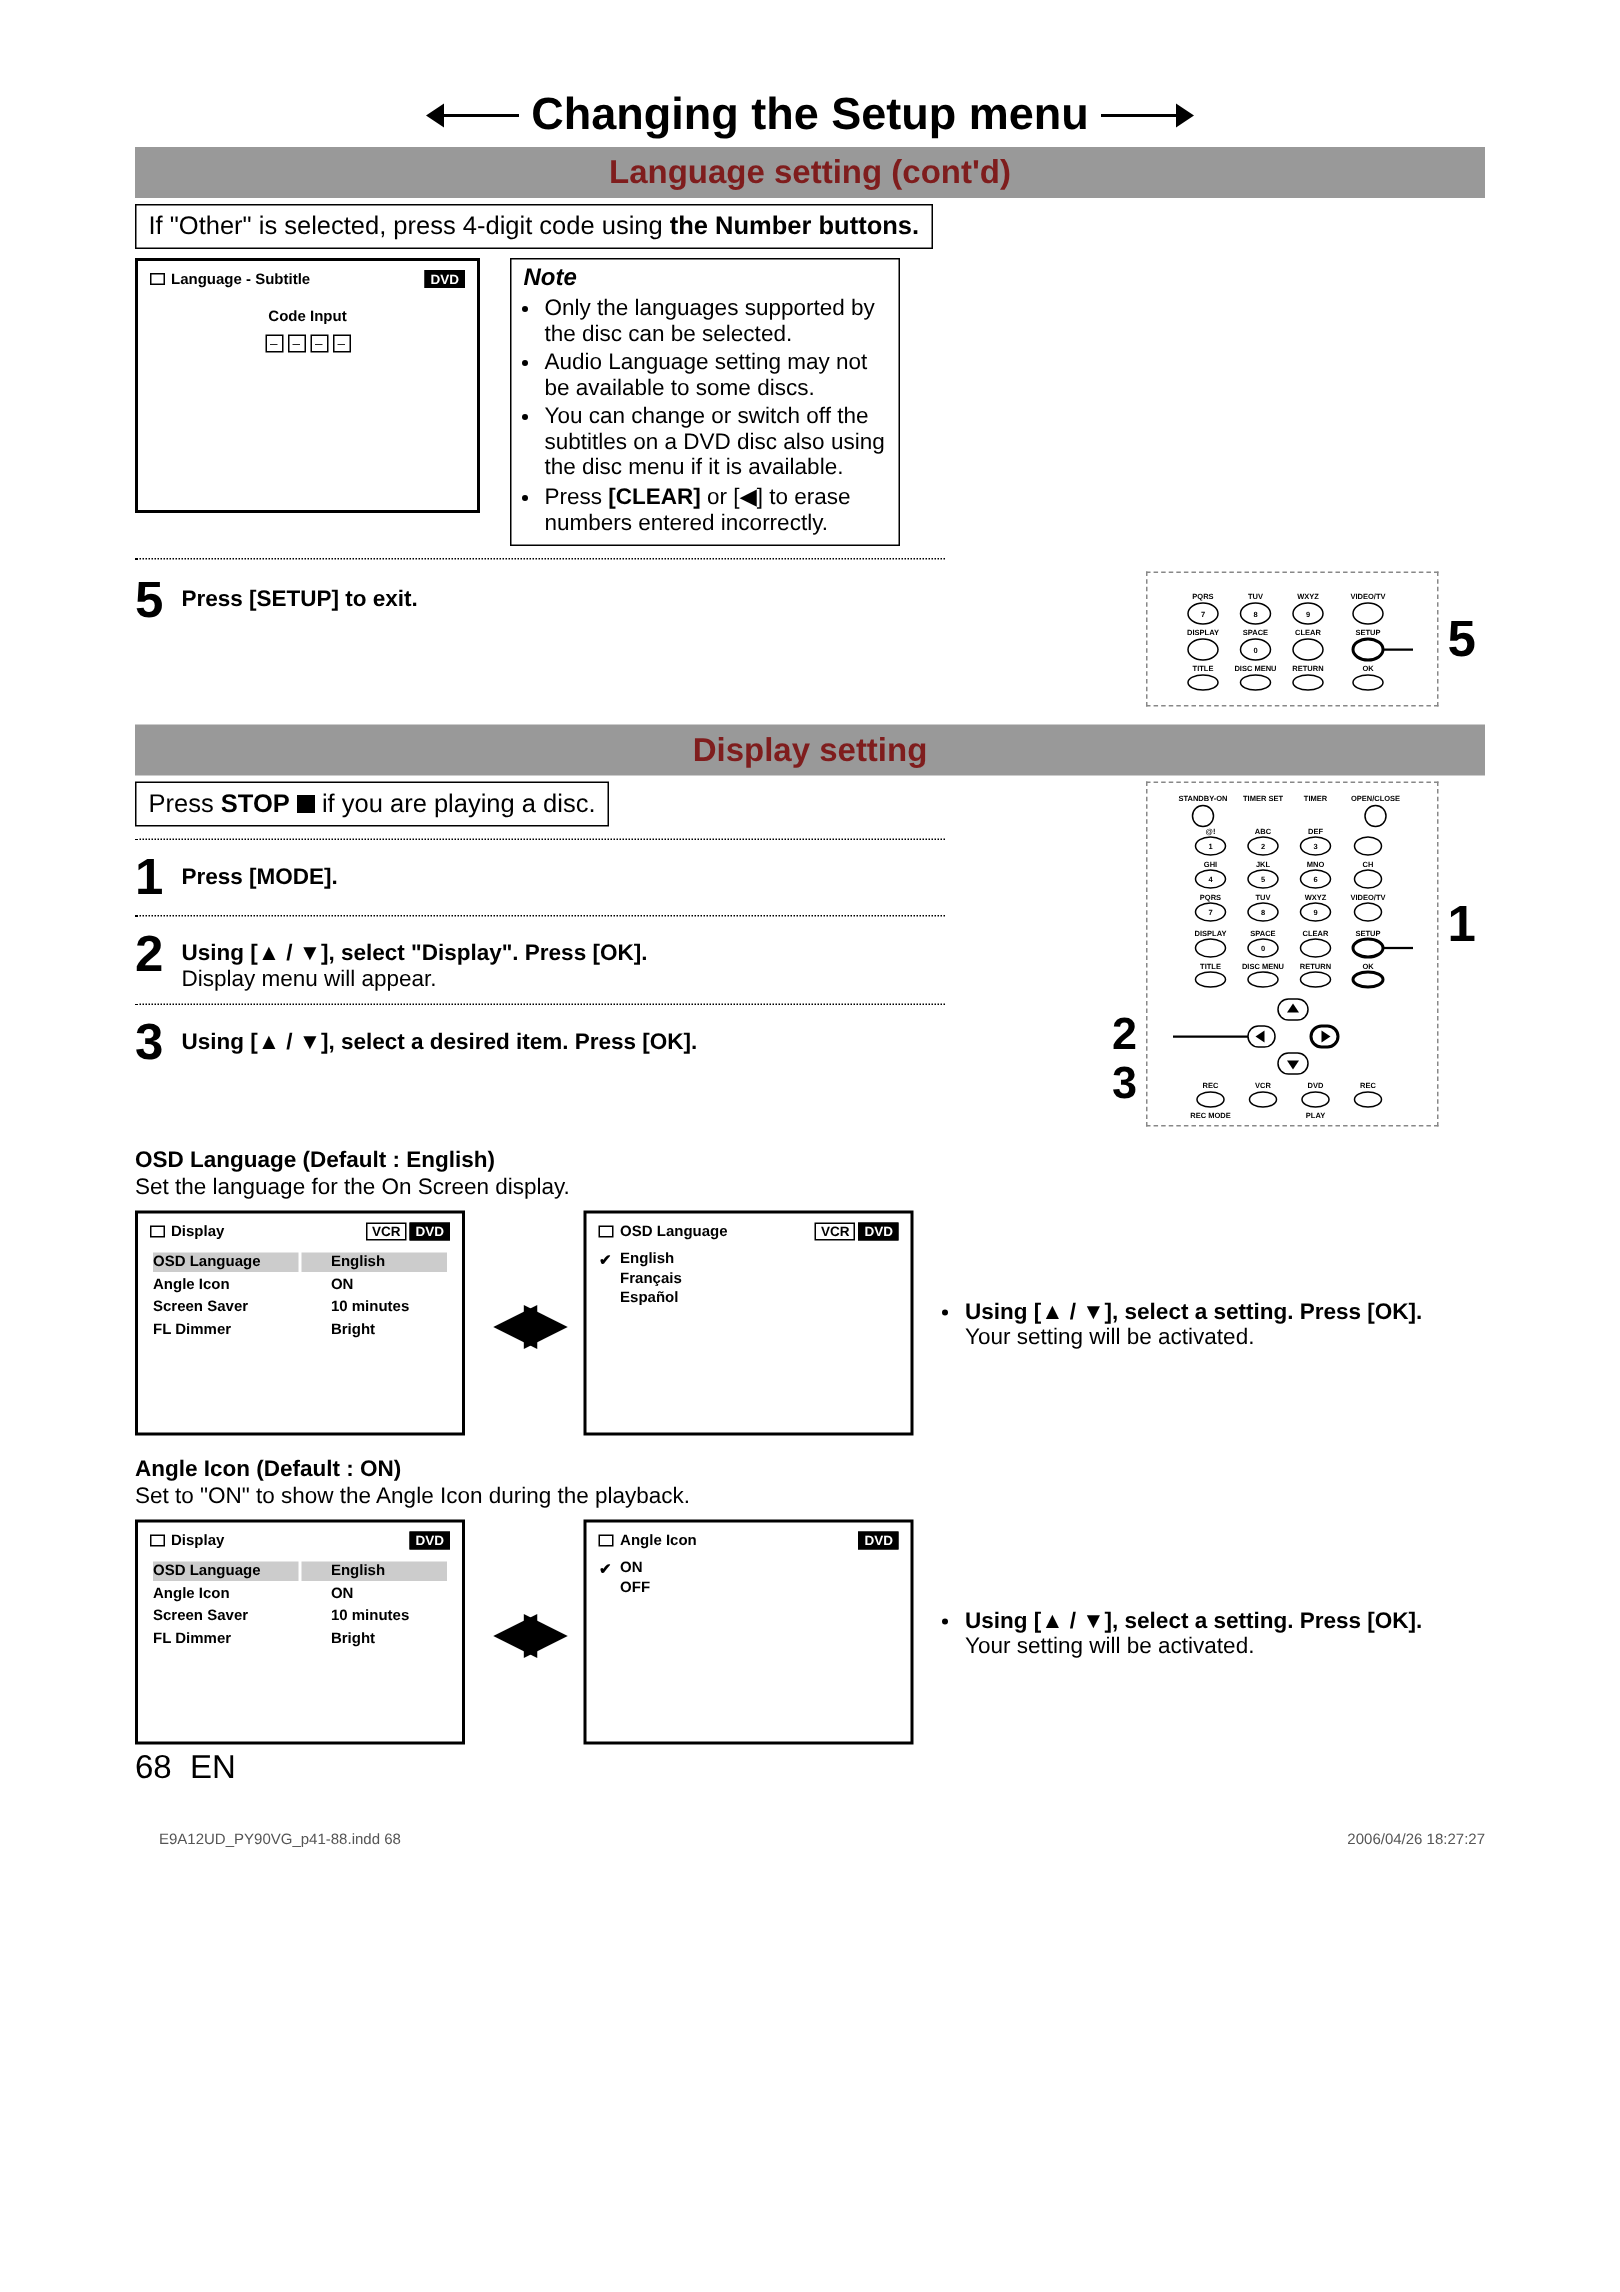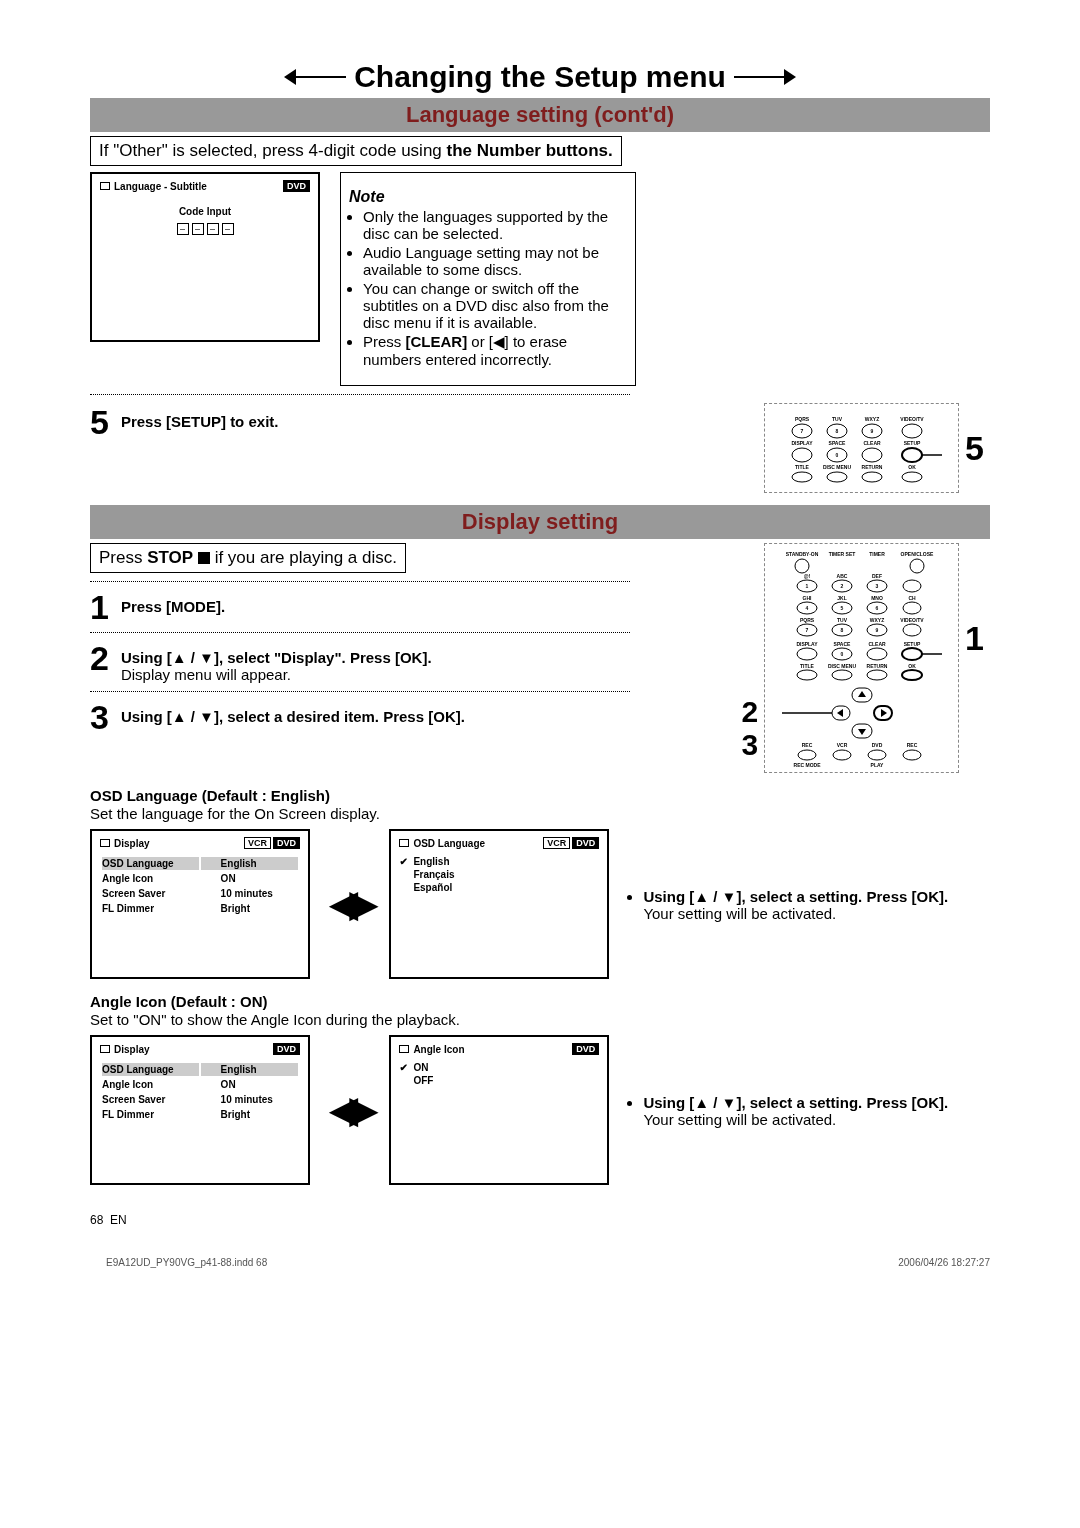--- a/index.html
+++ b/index.html
@@ -42,40 +42,40 @@
   .code-row span { border:1px solid #000; width:12px; height:12px; font-size:9px; display:flex;align-items:center;justify-content:center; }
   .osd-table { margin-top:6px; font-size:10px; width:100%; }
   .osd-table tr td { padding:1px 0; }
   .osd-table tr td:first-child { font-weight:bold; }
   .osd-table tr td:last-child { font-weight:bold; text-align:left; padding-left:20px; }
   .osd-list { margin-top:6px; font-size:10px; font-weight:bold; }
   .osd-list div { padding:1px 0 1px 14px; position:relative; }
   .osd-list .chk::before { content:"✔"; position:absolute; left:0; font-size:10px; }
   .col-text { font-size:15px; flex:1; }
   .col-text b { font-weight:bold; }
-  .note-box { border:1px solid #000; padding:15px 8px; font-size:15px; width:296px; }
+  .note-box { border:1px solid #000; padding:4px 8px; font-size:15px; width:260px; }
   .note-box .nt { font-style:italic; font-weight:bold; font-size:16px; }
   .note-box ul { margin:2px 0 0 0; padding-left:14px; }
   .note-box li { margin-bottom:2px; }
   .dotline { border:none; border-top:1.5px dotted #000; margin:8px 0; width:540px; }
   .stepnum { font-size:34px; font-weight:bold; margin-right:6px; line-height:1; }
   .step-row { display:flex; align-items:flex-start; gap:6px; margin:2px 0; }
   .step-text { font-size:15px; padding-top:8px; }
   .arrow-lr { font-size:36px; font-weight:bold; align-self:center; letter-spacing:-8px; }
   .remote-fig {
     border:1px dashed #888; width:195px; height:230px; position:relative;
     display:flex; flex-direction:column; align-items:center; justify-content:center;
     font-size:9px; color:#555; padding:4px;
   }
   .remote-fig.small { height:90px; width:195px; }
   .remote-fig svg { width:160px; }
   .rbtn { fill:#fff; stroke:#000; stroke-width:1; }
   .rtxt { font-size:5px; font-weight:bold; fill:#000; text-anchor:middle; }
   .footer { display:flex; justify-content:space-between; font-size:10px; color:#555; margin-top:30px;padding-left:16px; }
-  .pgno { font-size:12px; margin-top:28px; }
+  .pgno { font-size:22px; margin-top:2px; }
   .side-text ul { margin:2px 0 0 0; padding-left:14px; font-size:15px; }
   .flex-between { display:flex; justify-content:space-between; align-items:flex-start; }
   .hl { background:#ccc; }
   .stop-sq { display:inline-block; width:12px;height:12px;background:#000;vertical-align:-1px; }
 </style>
 </head>
 <body>
 
 
 
@@ -111,21 +111,21 @@
         <span>–</span>
     </div>
   </div>
 
 
   <div class="note-box">
     <div class="nt">Note</div>
     <ul>
       <li>Only the languages supported by the disc can be selected.</li>
       <li>Audio Language setting may not be available to some discs.</li>
-      <li>You can change or switch off the subtitles on a DVD disc also from the disc menu if it is available.</li>
+      <li>You can change or switch off the subtitles on a DVD disc also using the disc menu if it is available.</li>
       <li><span>Press </span><b>[CLEAR]</b><span> or [◀] to erase numbers entered incorrectly.</span></li>
     </ul>
   </div>
 </div>
 
 <hr class="dotline">
 
 <div class="flex-between">
   <div class="step-row">
     <span class="stepnum">5</span>

